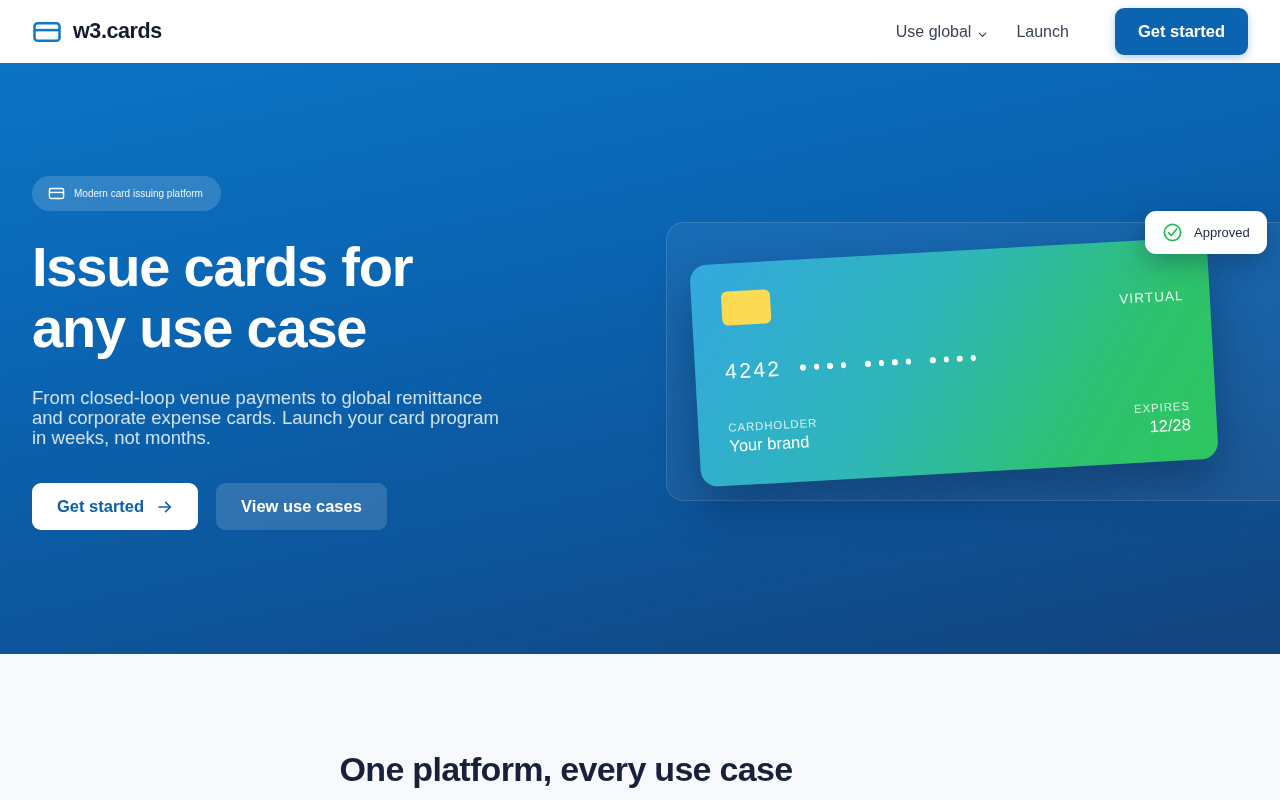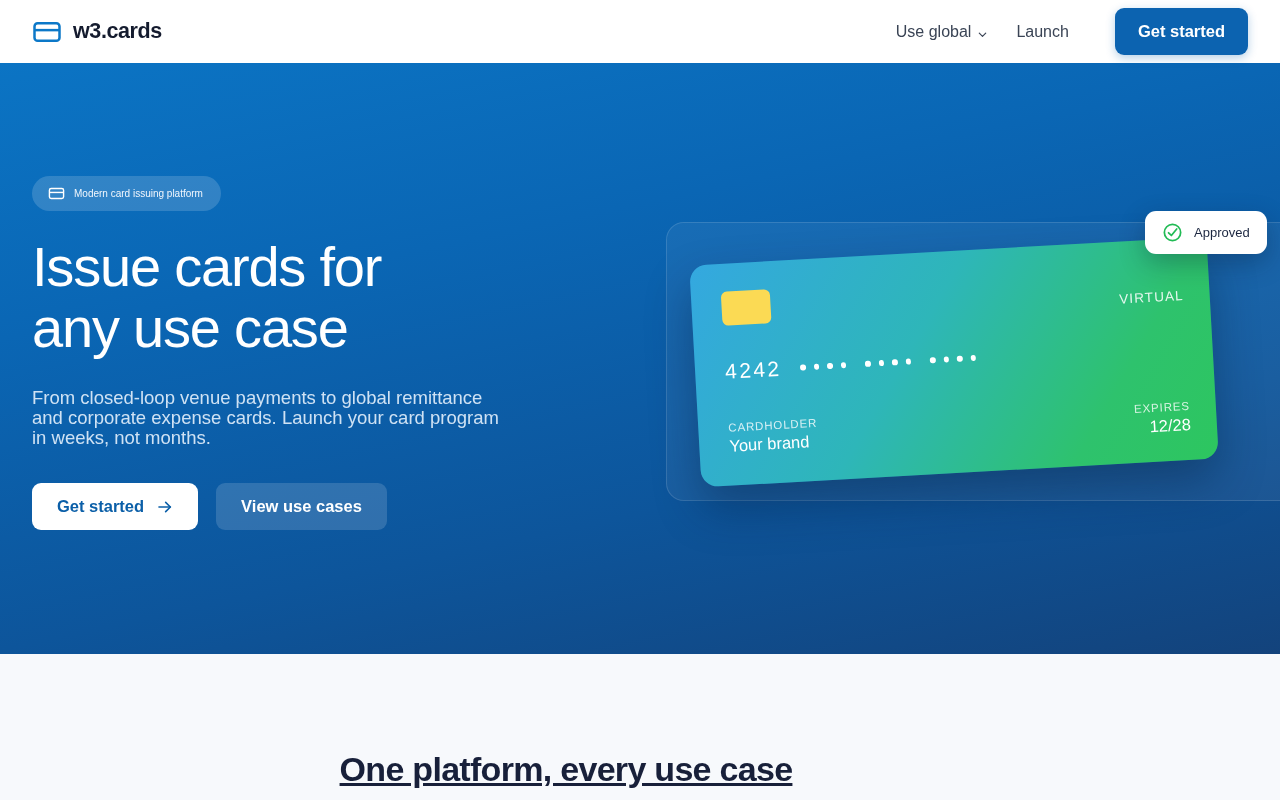--- a/index.html
+++ b/index.html
@@ -63,21 +63,21 @@
     background:rgba(255,255,255,.16);
     border-radius:999px;
     padding:9px 18px 9px 16px;
     cursor:pointer;
   }
   .badge-pill-icon{ width:17px; height:17px; display:block; }
   .badge-pill-text{ font-size:10px; color:#f0f6fd; white-space:nowrap; }
 
   .hero-title{
     margin-top:25px;
-    font-size:56px; font-weight:normal;
+    font-size:56px; font-weight:bold;
     line-height:61px; letter-spacing:-1.2px;
     color:#ffffff;
     white-space:pre-line;
   }
   .hero-sub{
     margin-top:30px;
     font-size:18.5px; line-height:20px;
     color:#cfe2f4;
     width:585px;
     white-space:pre-line;
@@ -160,21 +160,20 @@
   .section-uses{
     position:absolute; top:654px; left:0;
     width:1280px; height:146px;
     background:#f7f9fc;
   }
   .section-heading{
     position:absolute; top:96px; left:0; width:1132px;
     text-align:center;
     font-size:34px; font-weight:bold; letter-spacing:-0.7px;
     color:#18203a;
-    text-decoration:underline;
   }
 </style>
 </head>
 <body>
 
 <header class="site-header">
   <div class="brand">
     <span class="brand-icon">
       <svg viewBox="0 0 24 24" width="30" height="30" fill="none" stroke="#0c78c8" stroke-width="2">
         <rect x="2" y="5" width="20" height="14" rx="2.5"></rect>

